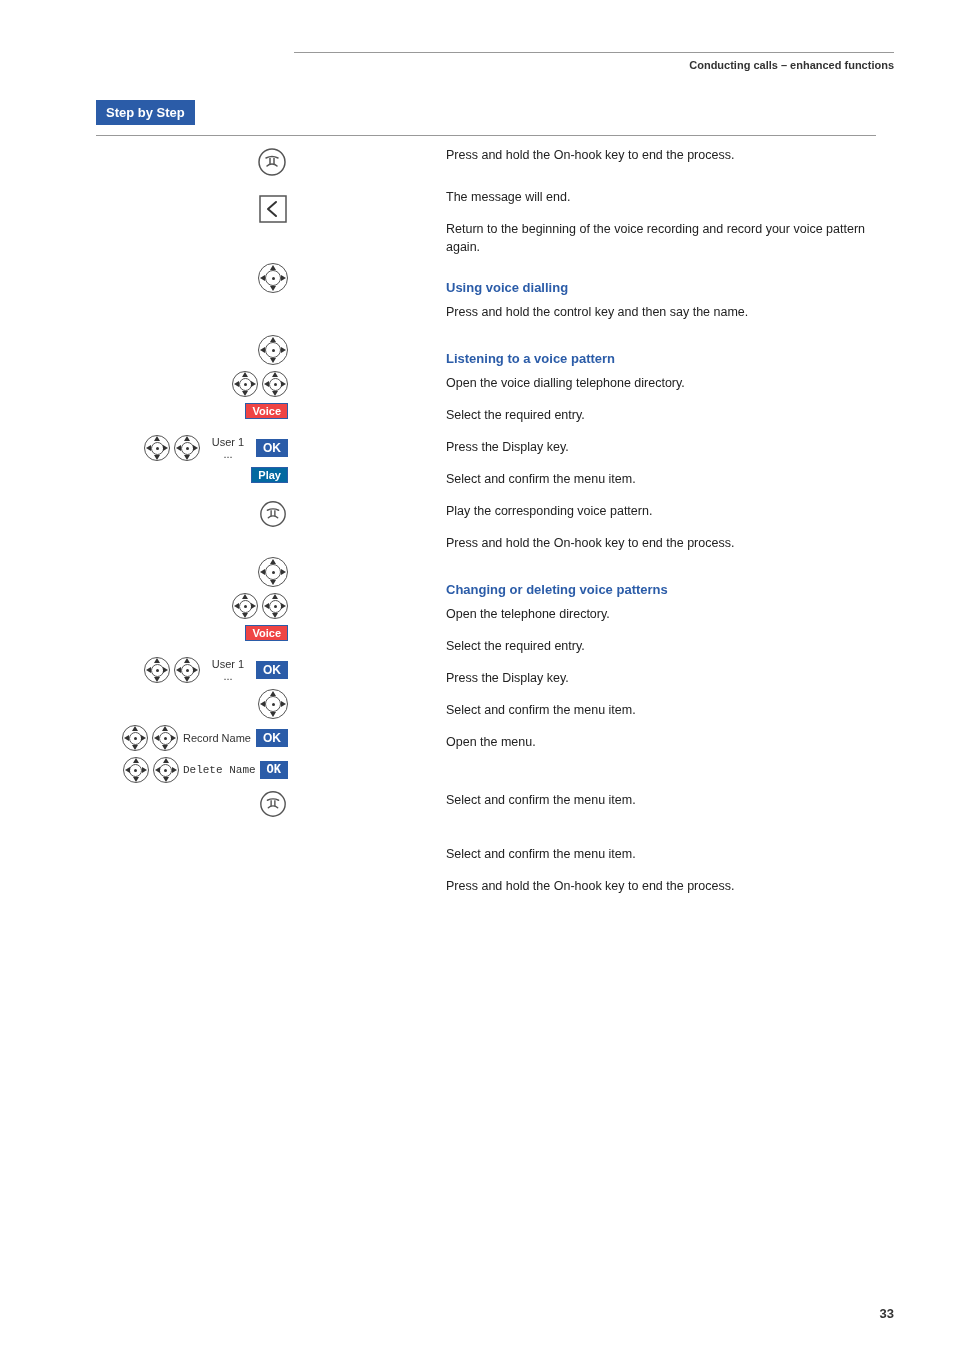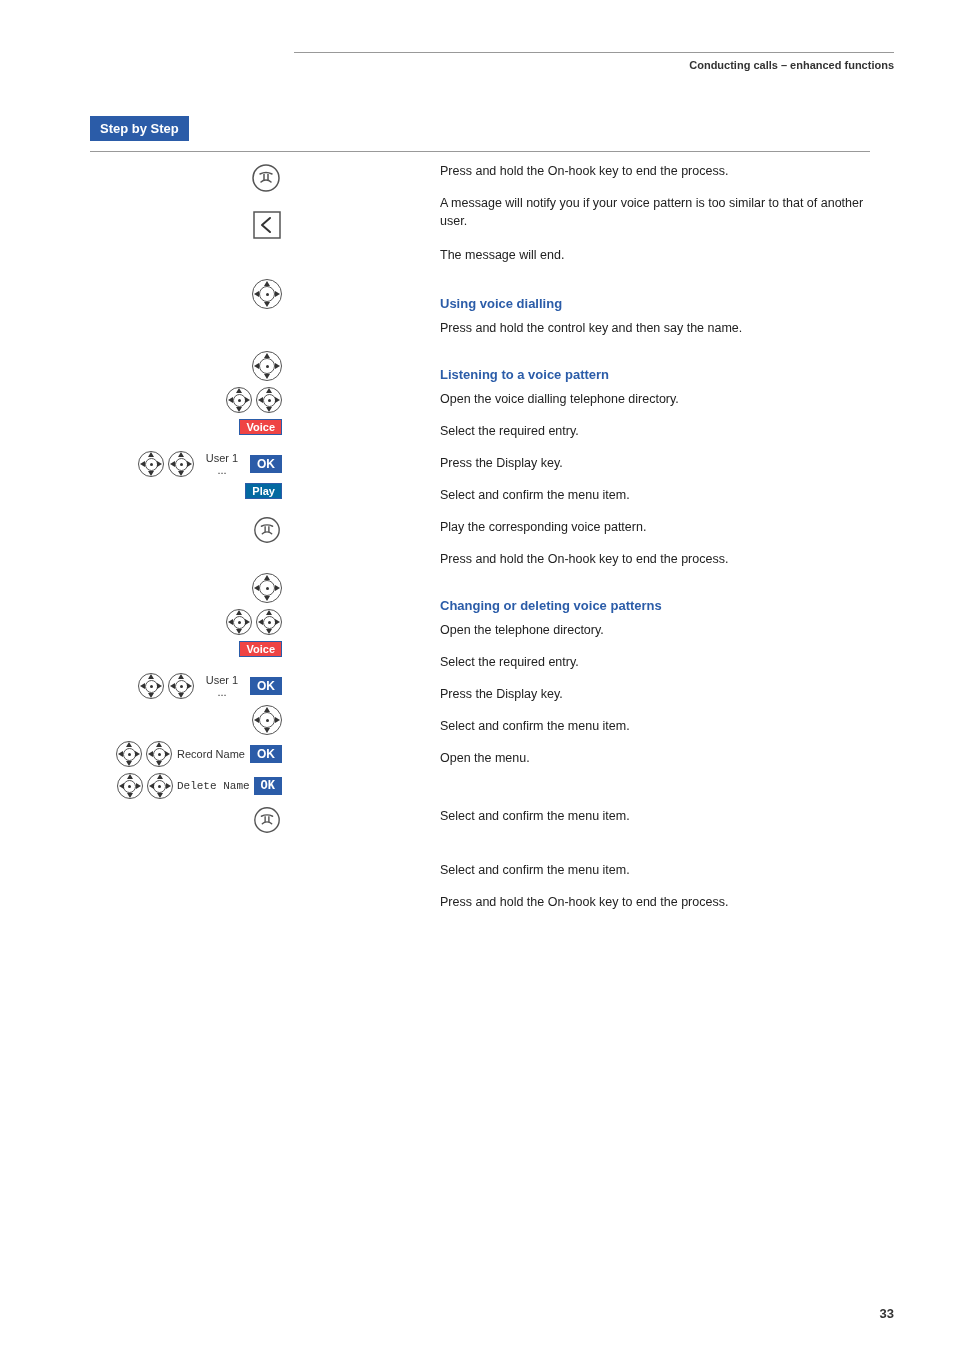--- a/index.html
+++ b/index.html
@@ -22,23 +22,22 @@
       color: #333;
       border-top: 1px solid #999;
       padding-top: 6px;
       width: 600px;
       text-align: right;
     }
 
     .main-container {
       position: absolute;
       top: 100px;
-      left: 90px;
+      left: 96px;
       width: 780px;
-      margin-top: 16px;
     }
 
     .step-by-step-box {
       background: #2b5ca8;
       color: #fff;
       font-size: 13px;
       font-weight: bold;
       padding: 5px 10px;
       display: inline-block;
       margin-bottom: 10px;
@@ -583,30 +582,30 @@
       </div>
 
     </div>
 
     <div class="right-col">
 
       <div class="step-row">
         <p class="step-text">Press and hold the On-hook key to end the process.</p>
       </div>
 
+
+      <div style="height:10px;"></div>
+
+      <div class="step-row">
+        <p class="step-text">The message will end.</p>
+      </div>
+
       <div class="step-row" style="margin-top:2px;">
-        <p class="step-text">A message will notify you if your voice pattern is too similar to that of another user.</p>
-      </div>
-
-      <div style="height:10px;"></div>
-
-      <div class="step-row">
-        <p class="step-text">The message will end.</p>
-      </div>
-
+        <p class="step-text">Return to the beginning of the voice recording and record your voice pattern again.</p>
+      </div>
 
       <div style="height:6px;"></div>
       <div class="section-heading">Using voice dialling</div>
 
       <div class="step-row">
         <p class="step-text">Press and hold the control key and then say the name.</p>
       </div>
 
       <div style="height:4px;"></div>
       <div class="section-heading">Listening to a voice pattern</div>

